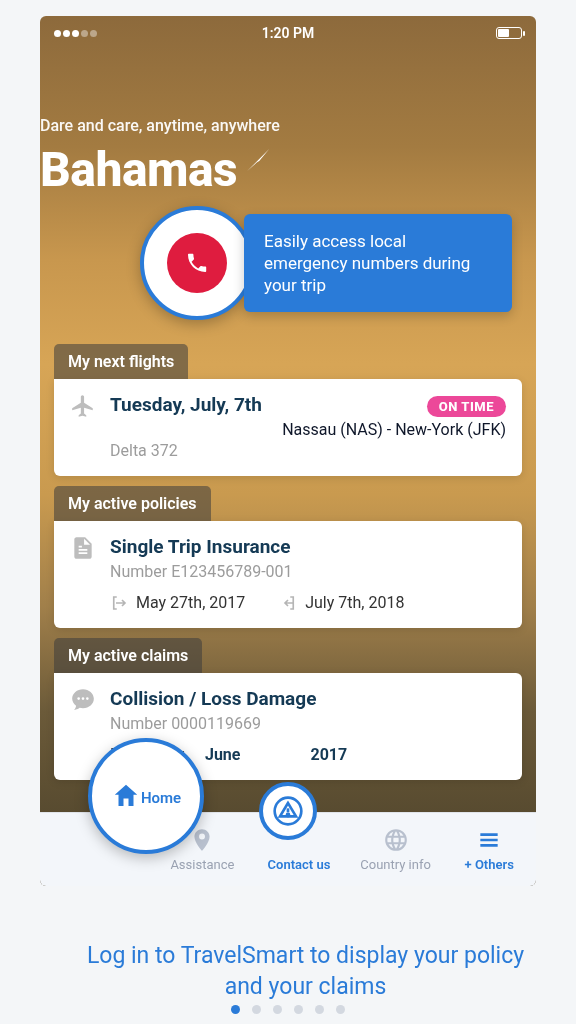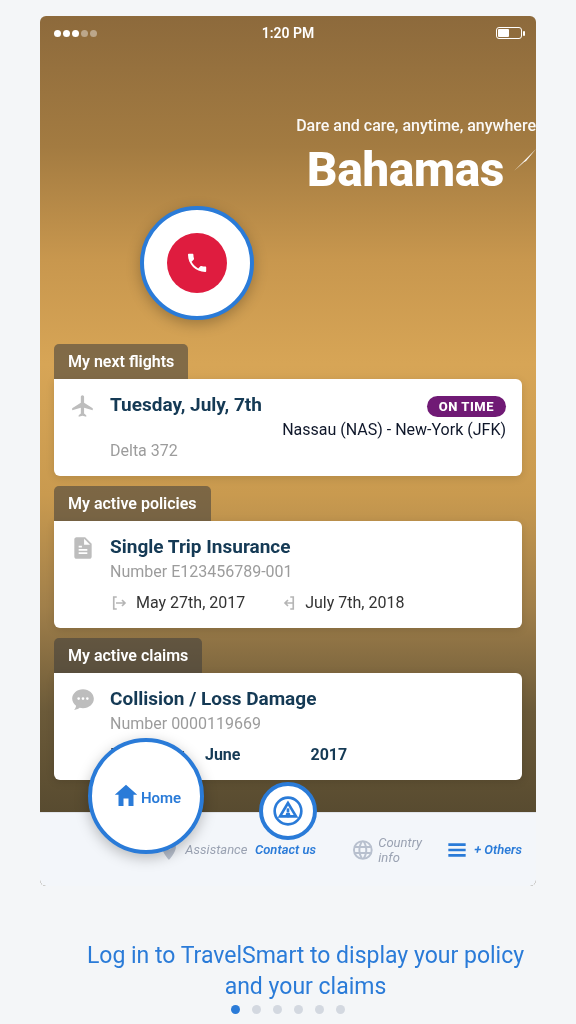--- a/index.html
+++ b/index.html
@@ -46,21 +46,21 @@
   .battery {
     width: 26px; height: 12px; border:1.5px solid #fff; border-radius:3px; position: relative;
   }
   .battery::after { content:''; position:absolute; right:-4px; top:3px; width:2.5px; height:5px; background:#fff; border-radius:1px; }
   .battery-fill { position:absolute; left:1px; top:1px; bottom:1px; width:11px; background:#fff; border-radius:1px; }
 
   
   .header-area { position:absolute; top:38px; left:0; right:0; text-align:right; padding: 14px 20px 0; z-index:40; }
   .change-country { color:#fff; font-weight:700; font-size:19px; display:inline-block; }
 
-  .hero { position:absolute; top:100px; left:0; right:0; text-align:right; color:#fff; z-index:40;padding-left:44px; }
+  .hero { position:absolute; top:100px; left:0; right:0; text-align:left; color:#fff; z-index:40; }
   .tagline { font-size:16px; font-weight:500; opacity:.95; margin-bottom:6px; }
   .destination { font-size:48px; font-weight:800; letter-spacing:-0.5px; display:inline-flex; align-items:flex-start; gap:10px; }
   .dest-icon { font-size:0; width:22px; height:22px; background:#fff; clip-path: polygon(0% 100%, 100% 0%, 55% 55%, 45% 60%); margin-top:8px; }
 
   
   .emergency-wrap { position:absolute; top:190px; left:100px; z-index:45; display:flex; align-items:center; }
   .emergency-circle {
     width:114px; height:114px; border-radius:50%; background:#fff; border:4px solid #2a7bd8;
     display:flex; align-items:center; justify-content:center; position:relative;
     box-shadow: 0 4px 14px rgba(0,0,0,.25);
@@ -88,32 +88,32 @@
   .card {
     background:#fff; border-radius:0 6px 6px 6px; padding:14px 16px 16px;
     box-shadow:0 2px 8px rgba(0,0,0,.12);
   }
   .card-row { display:flex; align-items:flex-start; gap:14px; }
   .card-icon { width:26px; height:26px; color:#bdbdbd; flex-shrink:0; }
   .card-body { flex:1; }
   .card-title { color:#153a55; font-weight:700; font-size:19px; margin-bottom:4px; }
   .card-sub { color:#0f172a; font-size:16px; margin-bottom:2px;text-align:right; }
   .card-muted { color:#9c9c9c; font-size:16px; }
-  .status-pill { background:#701a75; color:#fff; font-weight:800; font-size:13px; padding:3px 12px; border-radius:12px; letter-spacing:.5px; }
+  .status-pill { background:#ec4899; color:#fff; font-weight:800; font-size:13px; padding:3px 12px; border-radius:12px; letter-spacing:.5px; }
   .dates-row { display:flex; gap:34px; margin-top:12px; align-items:flex-end; }
   .date-item { display:flex; align-items:center; gap:8px; color:#333; font-size:16px; }
   .small-icon { width:18px; height:18px; color:#b5b5b5; }
 
   
   .tabbar {
     position:absolute; bottom:0; left:0; right:0; height:74px; background:#f3f6fa;
     display:flex; align-items:center; justify-content:space-around; z-index:35;
     border-top:1px solid #e0e4ea;
   }
-  .tab { display:flex; flex-direction:row; align-items:center; gap:4px; width:90px;font-style:italic; }
+  .tab { display:flex; flex-direction:column; align-items:center; gap:4px; width:90px; }
   .tab-icon { width:26px; height:26px; color:#b8c0ce; }
   .tab-label { font-size:13px; color:#9aa2b2; }
   .tab.active .tab-label { color:#2a7bd8; font-weight:600; }
   .tab-spacer { width:112px; }
 
   
   .home-circle {
     position:absolute; left:48px; bottom:32px; width:116px; height:116px; border-radius:50%;
     background:#fff; border:4px solid #2a7bd8; z-index:48; display:flex; flex-direction:row;
     align-items:center; justify-content:center; box-shadow:0 4px 14px rgba(0,0,0,.25);
@@ -168,20 +168,21 @@
   </div>
 
   <div class="emergency-wrap">
     <div class="emergency-circle">
       <div class="emergency-inner">
         <svg class="phone-glyph" viewBox="0 0 24 24" fill="#fff">
             <path d="M6.6 10.8c1.4 2.8 3.8 5.2 6.6 6.6l2.2-2.2c.3-.3.7-.4 1-.2 1.2.4 2.5.6 3.8.6.6 0 1 .4 1 1v3.4c0 .6-.4 1-1 1C10.7 21 3 13.3 3 3.8c0-.6.4-1 1-1h3.4c.6 0 1 .4 1 1 0 1.3.2 2.6.6 3.8.1.3 0 .7-.2 1L6.6 10.8z"></path>
           </svg>
       </div>
     </div>
+    <div class="tooltip">Easily access local emergency numbers during your trip</div>
   </div>
 
   <div class="scroll">
     <div>
       <div class="section-label">My next flights</div>
       <div class="card">
         <div class="card-row">
           <svg class="card-icon" viewBox="0 0 24 24" fill="currentColor">
               <path d="M21 16v-2l-8-5V3.5C13 2.7 12.3 2 11.5 2S10 2.7 10 3.5V9l-8 5v2l8-2.5V19l-2 1.5V22l3.5-1 3.5 1v-1.5L13 19v-5.5l8 2.5z"></path>
             </svg>

